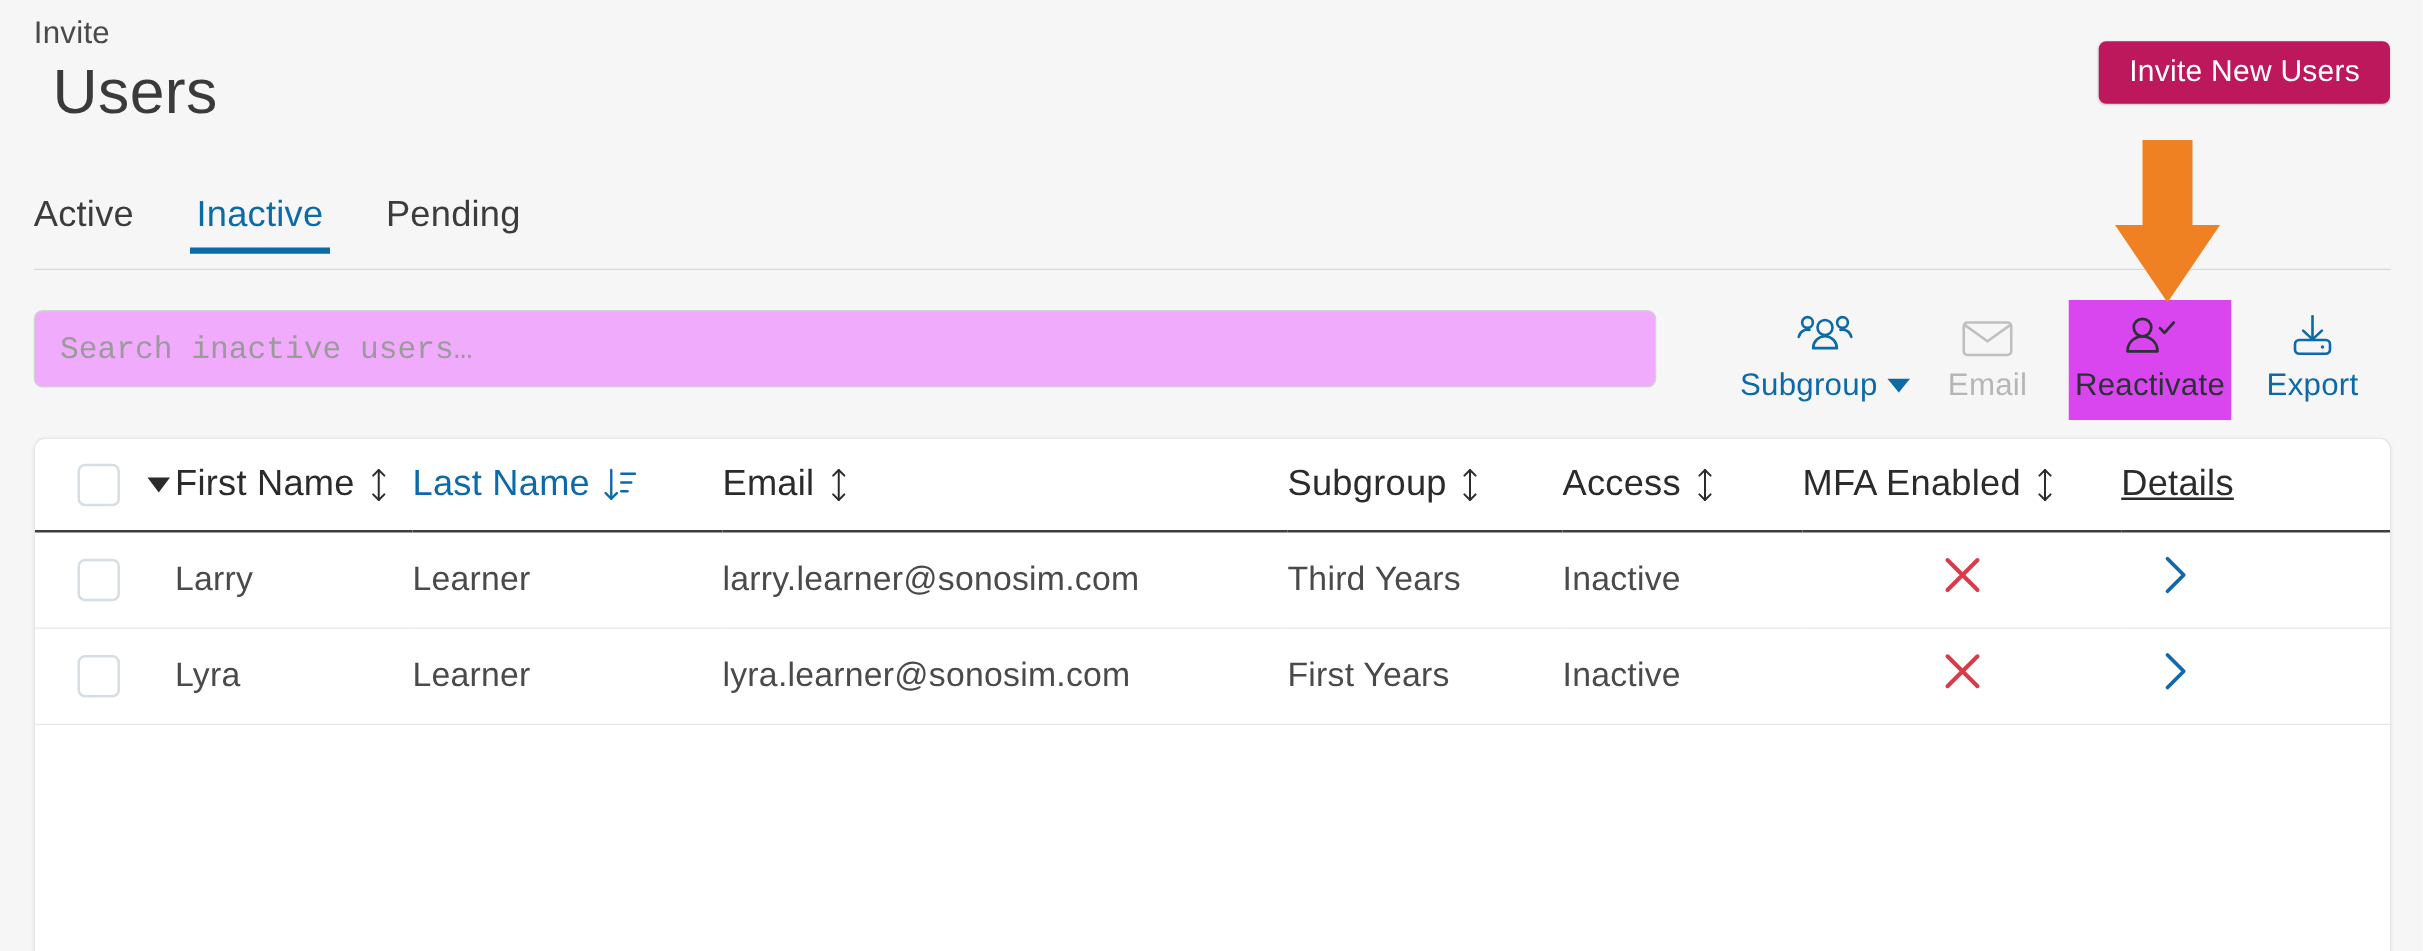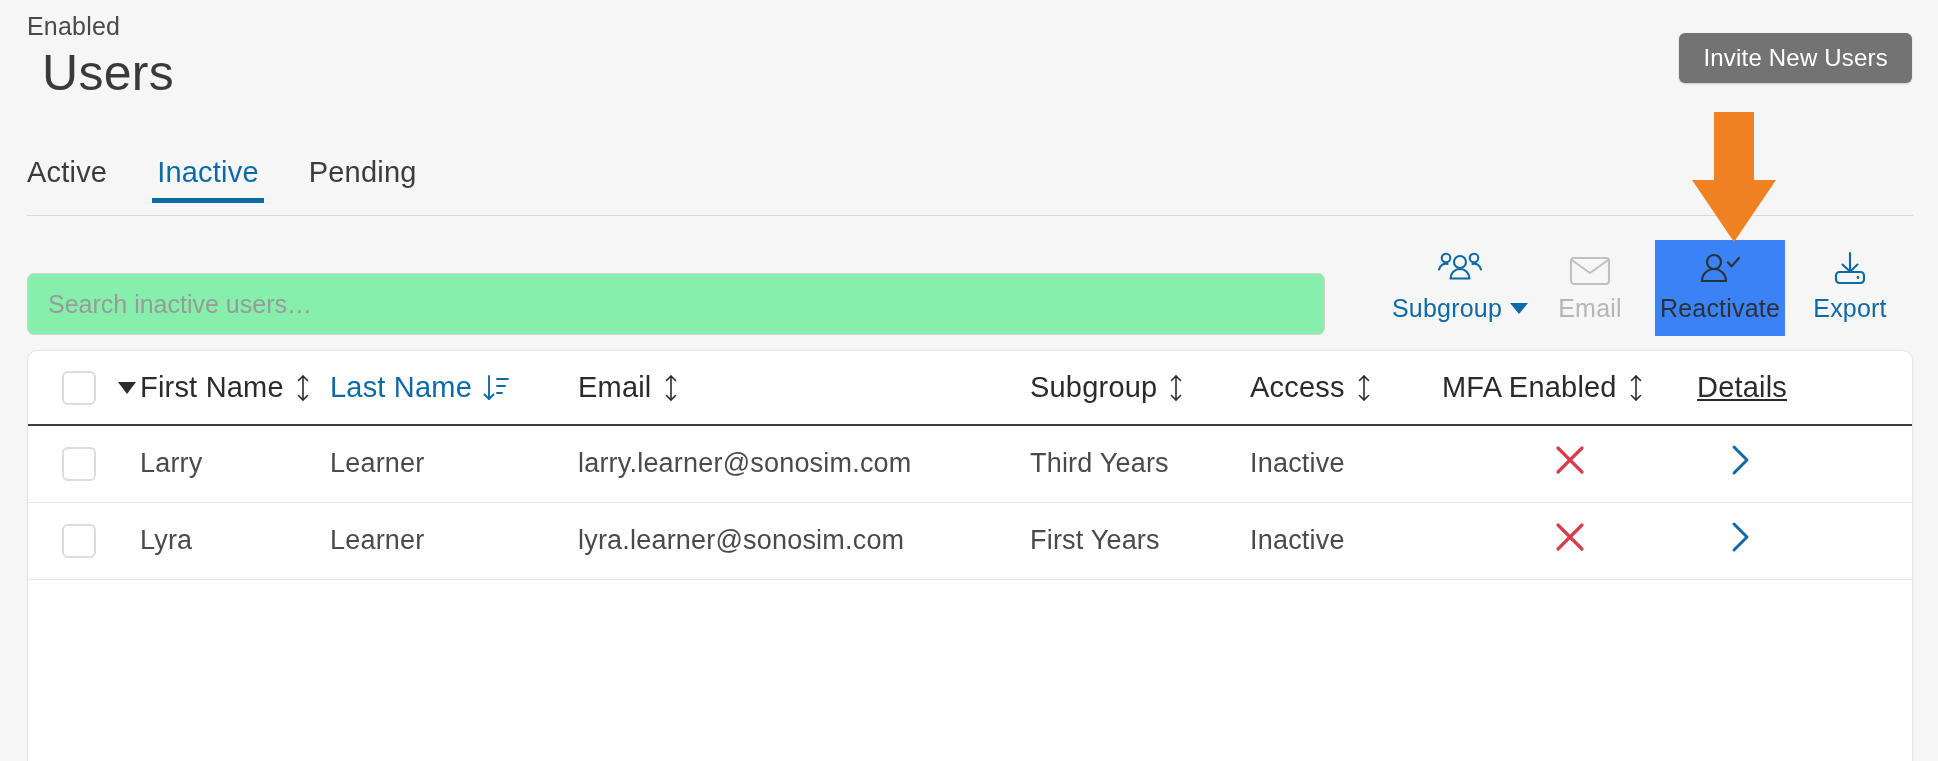--- a/index.html
+++ b/index.html
@@ -17,21 +17,21 @@
     position: absolute; left: 27px; top: 12px;
     font-size: 25px; color: #4a4a4a; font-weight: 400; letter-spacing: .2px;
   }
   .page-title {
     position: absolute; left: 42px; top: 44px;
     font-size: 50px; color: #3a3a3a; font-weight: 400; letter-spacing: .3px;
   }
   .invite-btn {
     position: absolute; right: 26px; top: 33px;
     height: 50px; padding: 0 24px;
-    background: #737373; color: #ffffff;
+    background: #be185d; color: #ffffff;
     border: none; border-radius: 6px;
     font-family: "Liberation Sans", sans-serif;
     font-size: 24px; letter-spacing: .2px;
     display: flex; align-items: center; justify-content: center;
     cursor: pointer;
     box-shadow: 0 1px 2px rgba(0,0,0,.18);
   }
 
   
   .tabs {
@@ -50,24 +50,24 @@
     left: 12px; right: 12px; bottom: 0; height: 5px;
     background: #0d6aa8;
   }
   .tabs-rule {
     position: absolute; left: 27px; right: 25px; top: 215px;
     height: 1px; background: #d9d9d9;
   }
 
   
   .search-box {
-    position: absolute; left: 27px; top: 273px;
+    position: absolute; left: 27px; top: 248px;
     width: 1298px; height: 62px;
-    background: #86efac; border: 1px solid #d2d2d2; border-radius: 7px;
-    font-family: Liberation Sans, sans-serif;
+    background: #f0abfc; border: 1px solid #d2d2d2; border-radius: 7px;
+    font-family: Liberation Mono, monospace;
     font-size: 25px; color: #333; padding: 0 20px;
     outline: none;
   }
   .search-box::placeholder { color: #9a9a9a; }
 
   .tool-row {
     position: absolute; left: 1395px; top: 240px;
     display: flex; align-items: flex-start; height: 96px;
   }
   .tool-item {
@@ -75,21 +75,21 @@
     display: flex; flex-direction: column; align-items: center; justify-content: flex-start;
     padding-top: 6px;
     cursor: pointer; position: relative;
   }
   .tool-item .ic { height: 46px; display: flex; align-items: center; justify-content: center; }
   .tool-label {
     font-size: 25px; color: #0d6aa8; letter-spacing: .2px;
     display: flex; align-items: center; gap: 8px; margin-top: 2px; white-space: nowrap;
   }
   .tool-item.disabled .tool-label { color: #b6b6b6; }
-  .tool-item.highlight { background: #3b82f6; }
+  .tool-item.highlight { background: #d946ef; }
   .tool-item.highlight .tool-label { color: #2c3137; }
   .caret-down {
     width: 0; height: 0; display: inline-block;
     border-left: 9px solid transparent; border-right: 9px solid transparent;
     border-top: 11px solid #0d6aa8;
   }
 
   
   .arrow-ann { position: absolute; left: 1692px; top: 112px; width: 84px; height: 130px; }
   .arrow-ann .shaft {
@@ -150,21 +150,21 @@
   }
   .x-mark { display: inline-block; }
   .chev { display: inline-block; cursor: pointer; }
   .det-cell { padding-left: 30px; }
 </style>
 </head>
 <body>
 
 <div class="page">
 
-  <div class="breadcrumb">Enabled</div>
+  <div class="breadcrumb">Invite</div>
   <div class="page-title">Users</div>
   <button class="invite-btn">Invite New Users</button>
 
   <div class="tabs">
     <div class="tab">Active</div>
     <div class="tab active">Inactive</div>
     <div class="tab">Pending</div>
   </div>
   <div class="tabs-rule"></div>
 

